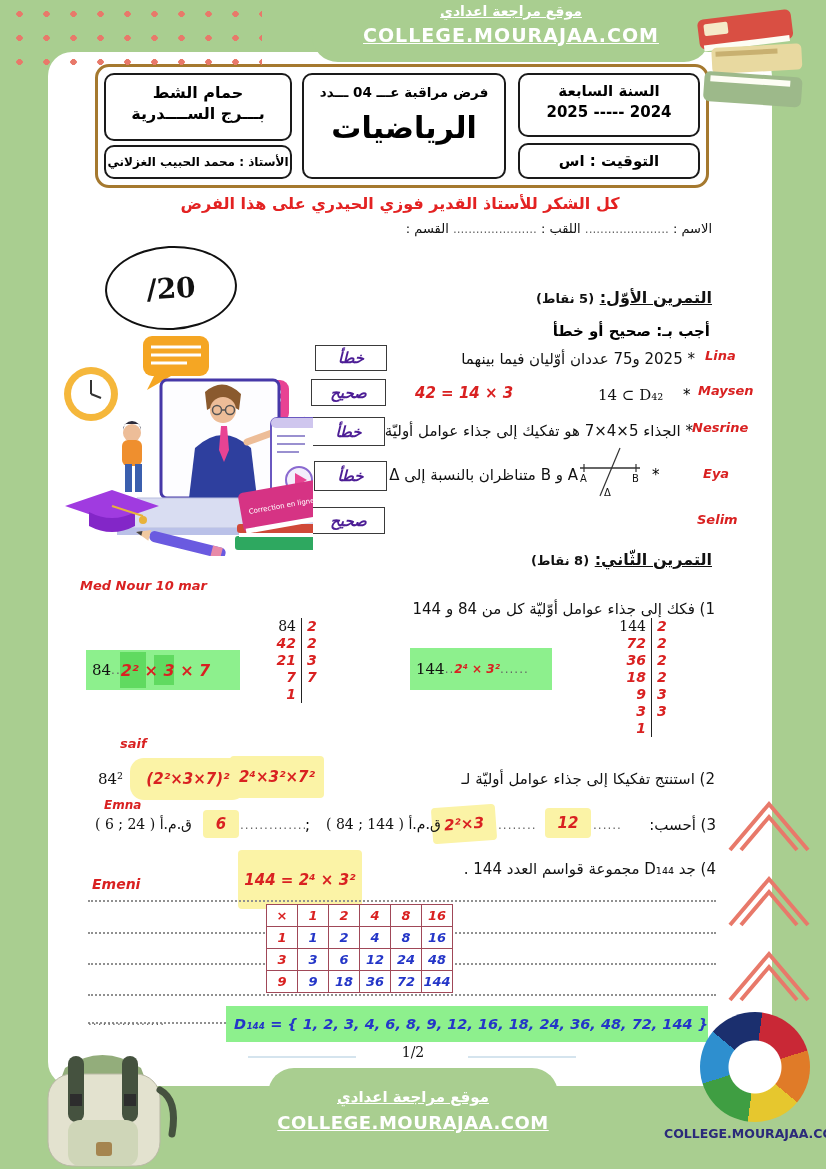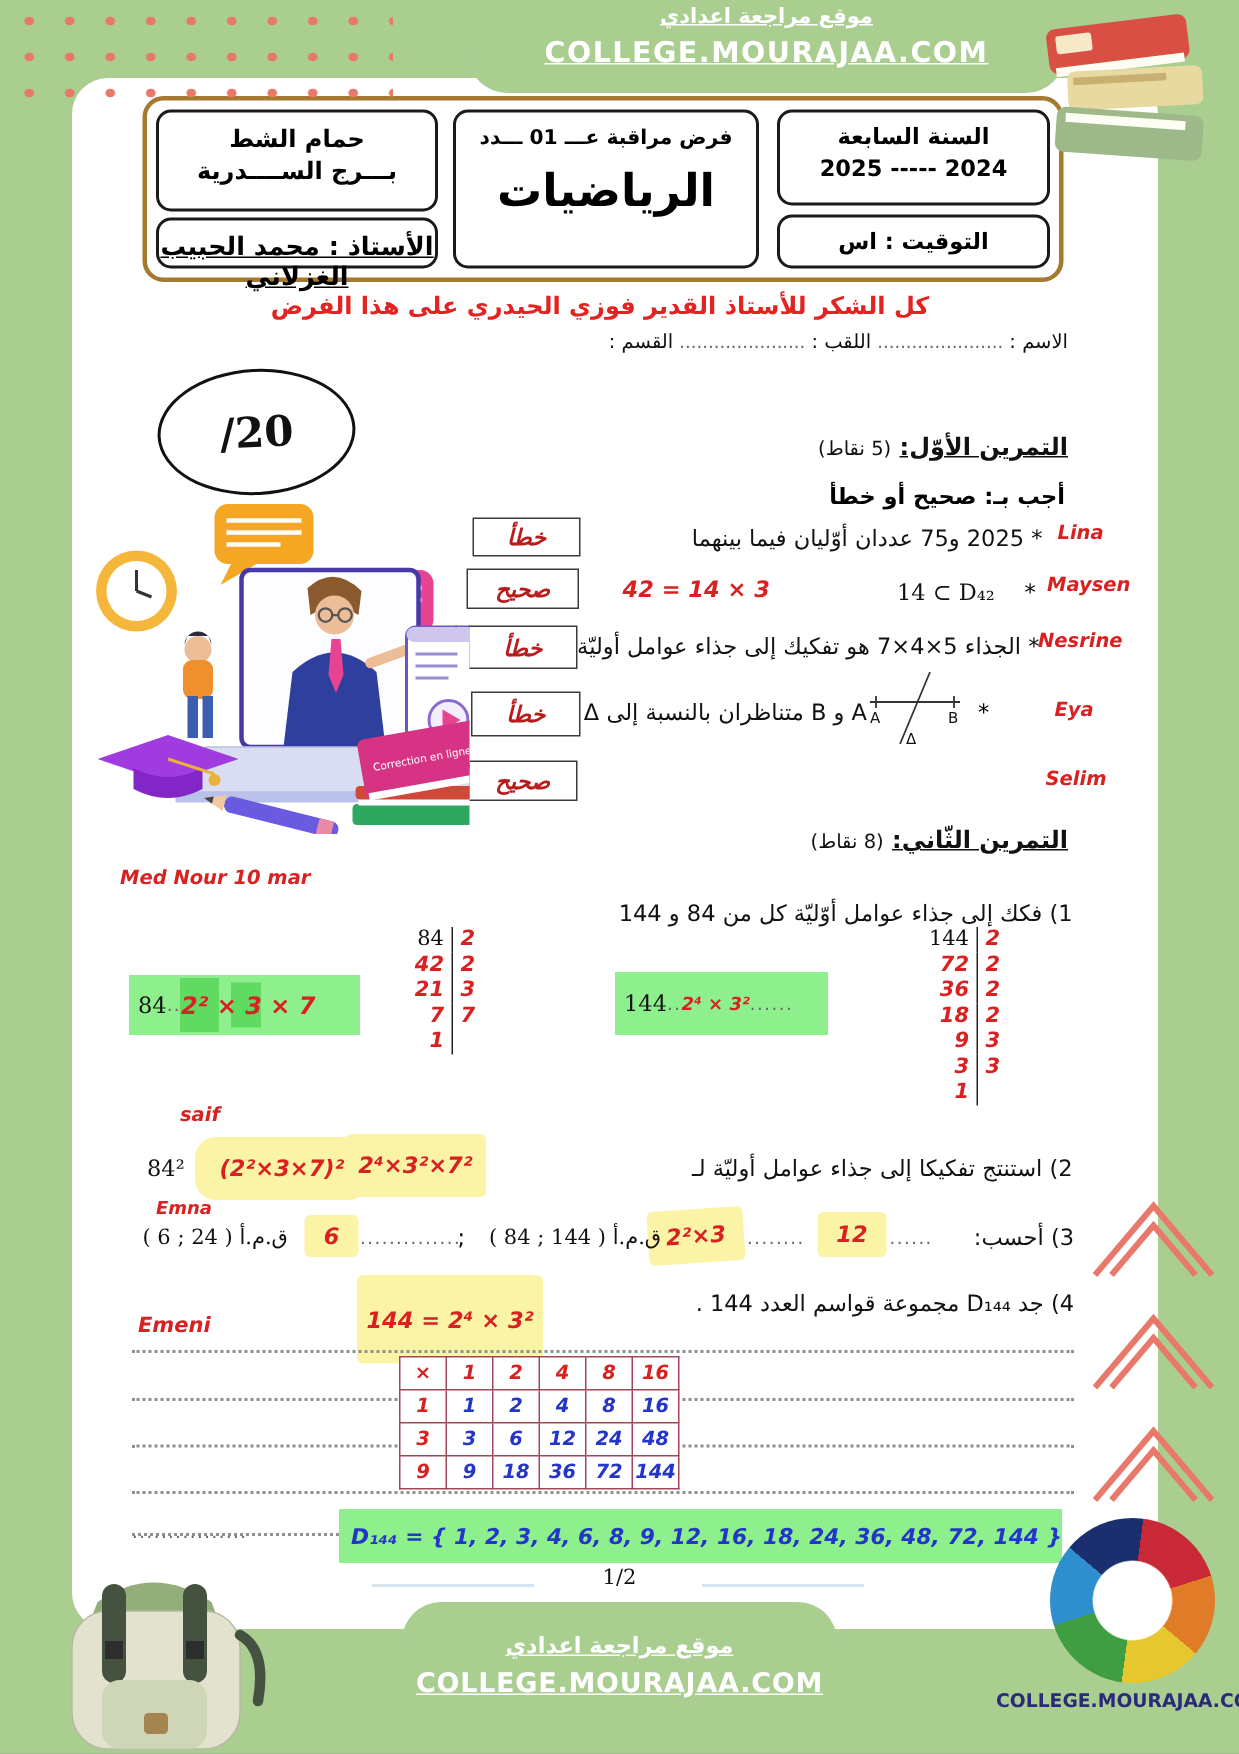--- a/index.html
+++ b/index.html
@@ -10,29 +10,29 @@
   .nowrap{white-space:nowrap;}
   .paper{background:#fff;border-radius:24px;}
   .box{border:2px solid #1a1a1a;border-radius:10px;background:#fff;box-sizing:border-box;text-align:center;}
   .gtab{background:#a9ce90;}
   .wtitle{color:#fff;font-weight:bold;text-decoration:underline;text-align:center;width:100%;}
   .hw{font-family:"DejaVu Sans",sans-serif;font-style:italic;font-weight:bold;color:#d92121;}
   .hwb{color:#2436c8;}
   .printed{font-family:"DejaVu Serif",serif;font-style:normal;font-weight:normal;color:#111;}
   .math{font-family:"DejaVu Serif",serif;color:#111;}
   .ansbox{border:1.6px solid #3a3a3a;background:#fff;display:flex;align-items:center;justify-content:center;
-          font-style:italic;font-weight:bold;color:#b91c1c;font-size:15px;}
+          font-style:italic;font-weight:bold;color:#4c1d95;font-size:15px;}
   .ghl{background:#8df08d;}
   .yhl{background:#fbf3a6;border-radius:4px;display:flex;align-items:center;justify-content:center;}
   .dotline{border-top:2px dotted #909090;height:0;}
   .faintline{border-top:2px solid #d5e4ee;height:0;}
   .bodyar{font-size:15px;color:#111;}
   .extitle{font-weight:bold;font-size:16px;color:#111;}
   .extitle .t{text-decoration:underline;}
-  .extitle .p{font-weight:normal;font-size:13px;}
+  .extitle .p{font-weight:bold;font-size:13px;}
   .lrow{display:flex;height:17px;line-height:17px;font-size:14px;}
   .lnum{width:44px;text-align:right;padding-right:5px;}
   .ldiv{width:22px;border-left:1.6px solid #222;padding-left:5px;}
   .l84 .lnum{width:38px;}
   table.divtab{border-collapse:collapse;}
   table.divtab td{border:1.6px solid #a04858;width:30px;height:21px;text-align:center;
                   font-size:13px;font-weight:bold;font-style:italic;padding:0;}
   .dots{color:#666;font-size:12px;letter-spacing:1px;}
   .dotgrid{background-image:radial-gradient(#e8796a 3px,transparent 3.5px);background-size:27px 24px;}
   .score-oval{border:2.2px solid #111;border-radius:50%;display:flex;align-items:center;justify-content:center;
@@ -73,29 +73,29 @@
 
   <div class="abs" style="left:95px;top:64px;width:608px;height:118px;border:3px solid #a5792f;border-radius:14px;background:#fff;">
     <div class="abs box" style="right:6px;top:6px;width:182px;height:64px;">
       <div class="rtl" style="font-weight:bold;font-size:15px;margin-top:7px;">السنة السابعة</div>
       <div class="rtl" style="font-weight:bold;font-size:15px;margin-top:3px;">2024 ----- 2025</div>
     </div>
     <div class="abs box" style="right:6px;top:76px;width:182px;height:36px;">
       <div class="rtl" style="font-weight:bold;font-size:15px;margin-top:7px;">التوقيت : اس</div>
     </div>
     <div class="abs box" style="left:204px;top:6px;width:204px;height:106px;">
-      <div class="rtl" style="font-weight:bold;font-size:13.5px;margin-top:9px;">فرض مراقبة عـــ 01 ـــدد</div>
+      <div class="rtl" style="font-weight:bold;font-size:13.5px;margin-top:9px;">فرض مراقبة عـــ 04 ـــدد</div>
       <div class="rtl" style="font-weight:bold;font-size:30px;margin-top:10px;">الرياضيات</div>
     </div>
     <div class="abs box" style="left:6px;top:6px;width:188px;height:68px;">
       <div class="rtl" style="font-weight:bold;font-size:16px;margin-top:8px;">حمام الشط</div>
       <div class="rtl" style="font-weight:bold;font-size:16px;margin-top:2px;">بـــرج الســــدرية</div>
     </div>
     <div class="abs box" style="left:6px;top:78px;width:188px;height:34px;">
-      <div class="rtl" style="font-weight:bold;font-size:17px;margin-top:8px;text-decoration:underline;">الأستاذ : محمد الحبيب الغزلاني</div>
+      <div class="rtl" style="font-weight:bold;font-size:12px;margin-top:8px;">الأستاذ : محمد الحبيب الغزلاني</div>
     </div>
   </div>
 
   <div class="abs rtl" style="left:90px;top:194px;width:620px;text-align:center;color:#e32222;font-weight:bold;font-size:16px;">كل الشكر للأستاذ القدير فوزي الحيدري على هذا الفرض</div>
 
   <div class="abs rtl nowrap" style="right:114px;top:221px;font-size:13px;color:#111;">
     <span>الاسم :</span>
     <span class="dots">......................</span>
     <span>اللقب :</span>
     <span class="dots">......................</span>

